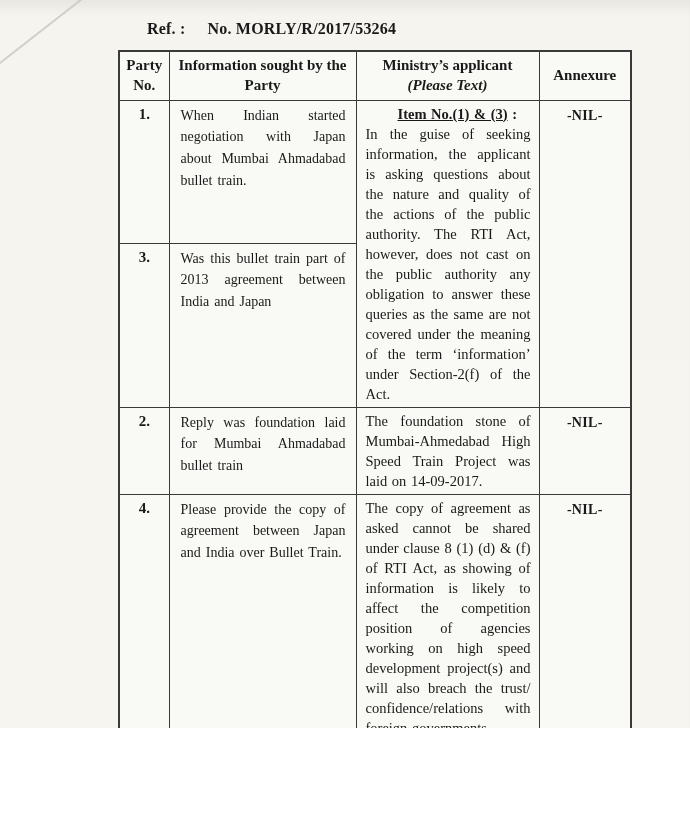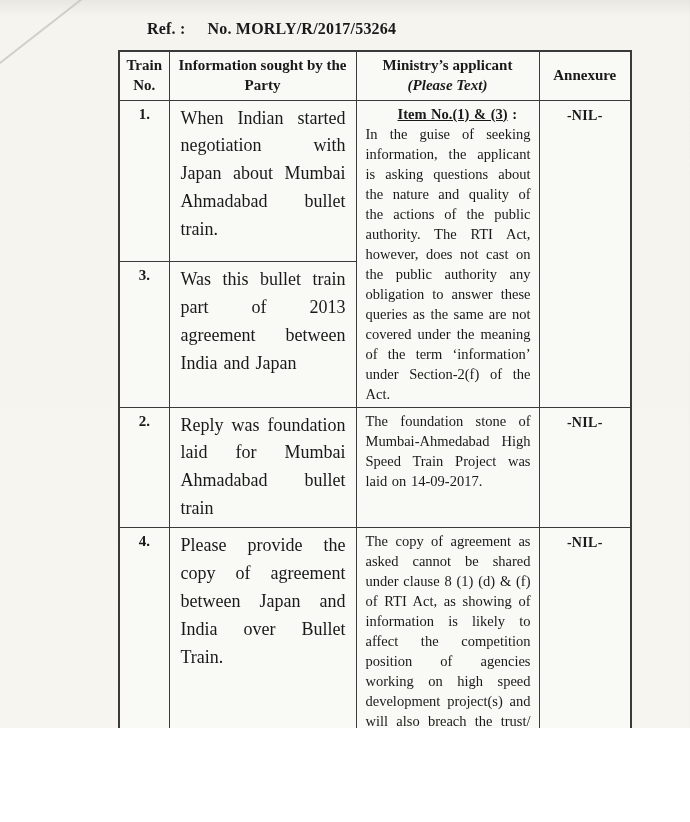--- a/index.html
+++ b/index.html
@@ -43,21 +43,21 @@
   th{font-size:15px;line-height:1.32;vertical-align:middle;padding:4px 2px;}
   th.resp-h em{font-weight:bold;}
   col.c-item{width:50px;}
   col.c-info{width:187px;}
   col.c-resp{width:183px;}
   col.c-annex{width:92px;}
   td.item{
     text-align:center;font-weight:bold;font-size:15px;padding-top:5px;
   }
   td.q{
-    text-align:justify;font-size:18px;line-height:1.55;
+    text-align:justify;font-size:14px;line-height:1.55;
     padding:4px 10px 4px 11px;word-spacing:1.5px;
   }
   td.resp{
     text-align:justify;font-size:14.5px;line-height:1.38;
     padding:3px 8px 3px 9px;word-spacing:1px;
   }
   td.annex{
     text-align:center;font-weight:bold;font-size:14px;padding-top:7px;letter-spacing:.3px;margin-top:32px;
   }
   .resp-heading{font-weight:bold;}
@@ -93,21 +93,21 @@
 
   <table class="rti">
     <colgroup>
       <col class="c-item">
         <col class="c-info">
         <col class="c-resp">
         <col class="c-annex">
     </colgroup>
     <tbody>
         <tr class="h-hdr">
-      <th>Train No.</th>
+      <th>Party No.</th>
       <th>Information sought by the Party</th>
       <th class="resp-h">
         <span>Ministry’s applicant</span><br>
         <em>(Please Text)</em>
       </th>
       <th>Annexure</th>
     </tr>
 
     <tr class="h-r1">
       <td class="item">1.</td>

